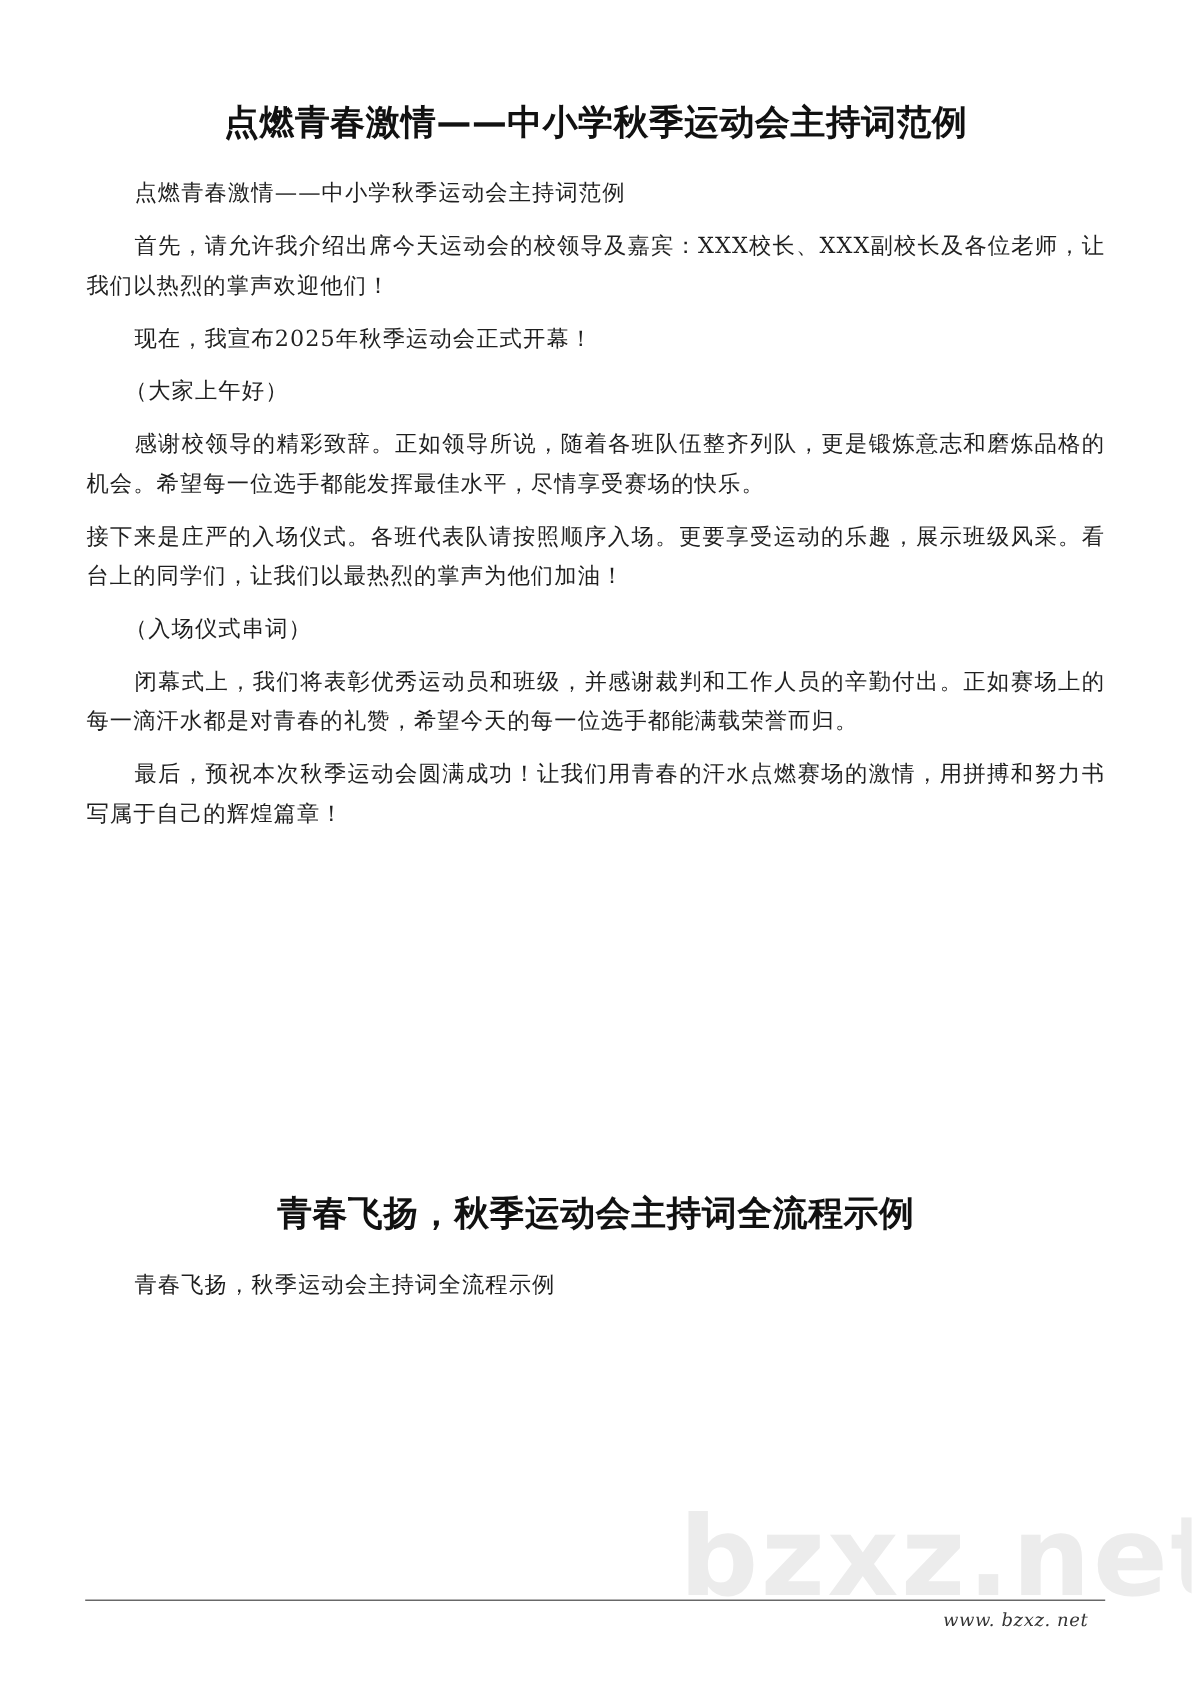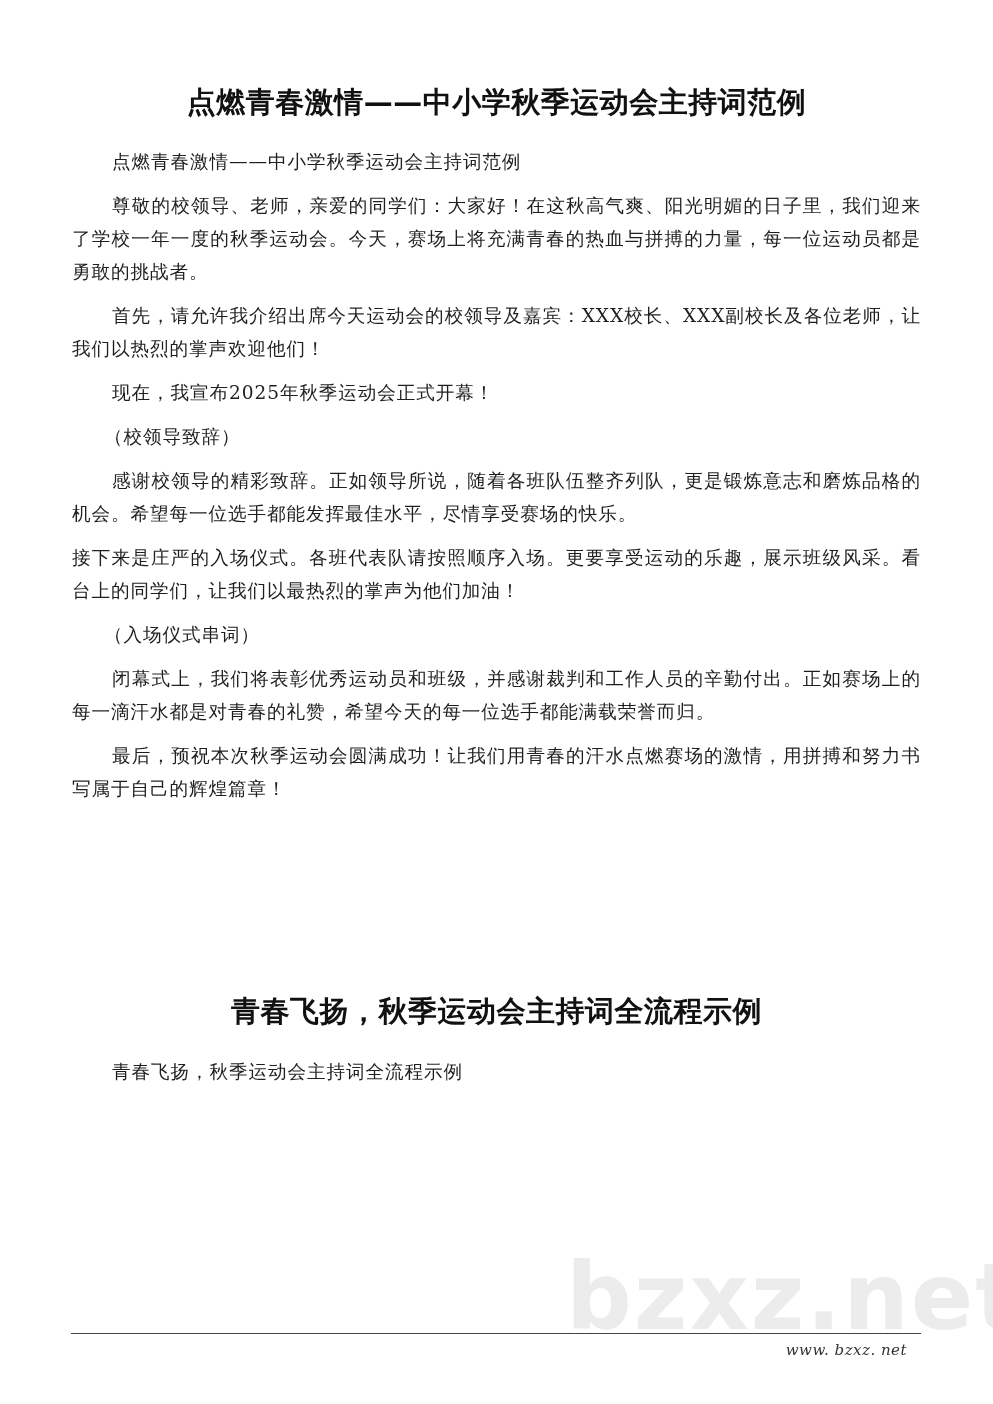--- a/index.html
+++ b/index.html
@@ -89,24 +89,23 @@
 <div class="page">
 
   <div class="watermark">bzxz.net</div>
 
   <div class="text-layer">
 
     <h1 class="title" style="top:82px;">点燃青春激情——中小学秋季运动会主持词范例</h1>
 
     <div class="content" style="top:145px;">
       <p class="para indent">点燃青春激情——中小学秋季运动会主持词范例</p>
-      <p class="para indent">尊敬的校领导、老师，亲爱的同学们：大家好！在这秋高气爽、阳光明媚的日子里，我们迎来了学校一年一度的秋季运动会。今天，赛场上将充满青春的热血与拼搏的力量，每一位运动员都是勇敢的挑战者。</p>
       <p class="para indent">首先，请允许我介绍出席今天运动会的校领导及嘉宾：XXX校长、XXX副校长及各位老师，让我们以热烈的掌声欢迎他们！</p>
       <p class="para indent">现在，我宣布2025年秋季运动会正式开幕！</p>
-      <p class="para indent-paren">（校领导致辞）</p>
+      <p class="para indent-paren">（大家上午好）</p>
       <p class="para indent">感谢校领导的精彩致辞。正如领导所说，随着各班队伍整齐列队，更是锻炼意志和磨炼品格的机会。希望每一位选手都能发挥最佳水平，尽情享受赛场的快乐。</p>
       <p class="para">接下来是庄严的入场仪式。各班代表队请按照顺序入场。更要享受运动的乐趣，展示班级风采。看台上的同学们，让我们以最热烈的掌声为他们加油！</p>
       <p class="para indent-paren">（入场仪式串词）</p>
       <p class="para indent">闭幕式上，我们将表彰优秀运动员和班级，并感谢裁判和工作人员的辛勤付出。正如赛场上的每一滴汗水都是对青春的礼赞，希望今天的每一位选手都能满载荣誉而归。</p>
       <p class="para indent">最后，预祝本次秋季运动会圆满成功！让我们用青春的汗水点燃赛场的激情，用拼搏和努力书写属于自己的辉煌篇章！</p>
     </div>
 
     <h1 class="title" style="top:991px;">青春飞扬，秋季运动会主持词全流程示例</h1>
 
     <div class="content" style="top:1055px;">

